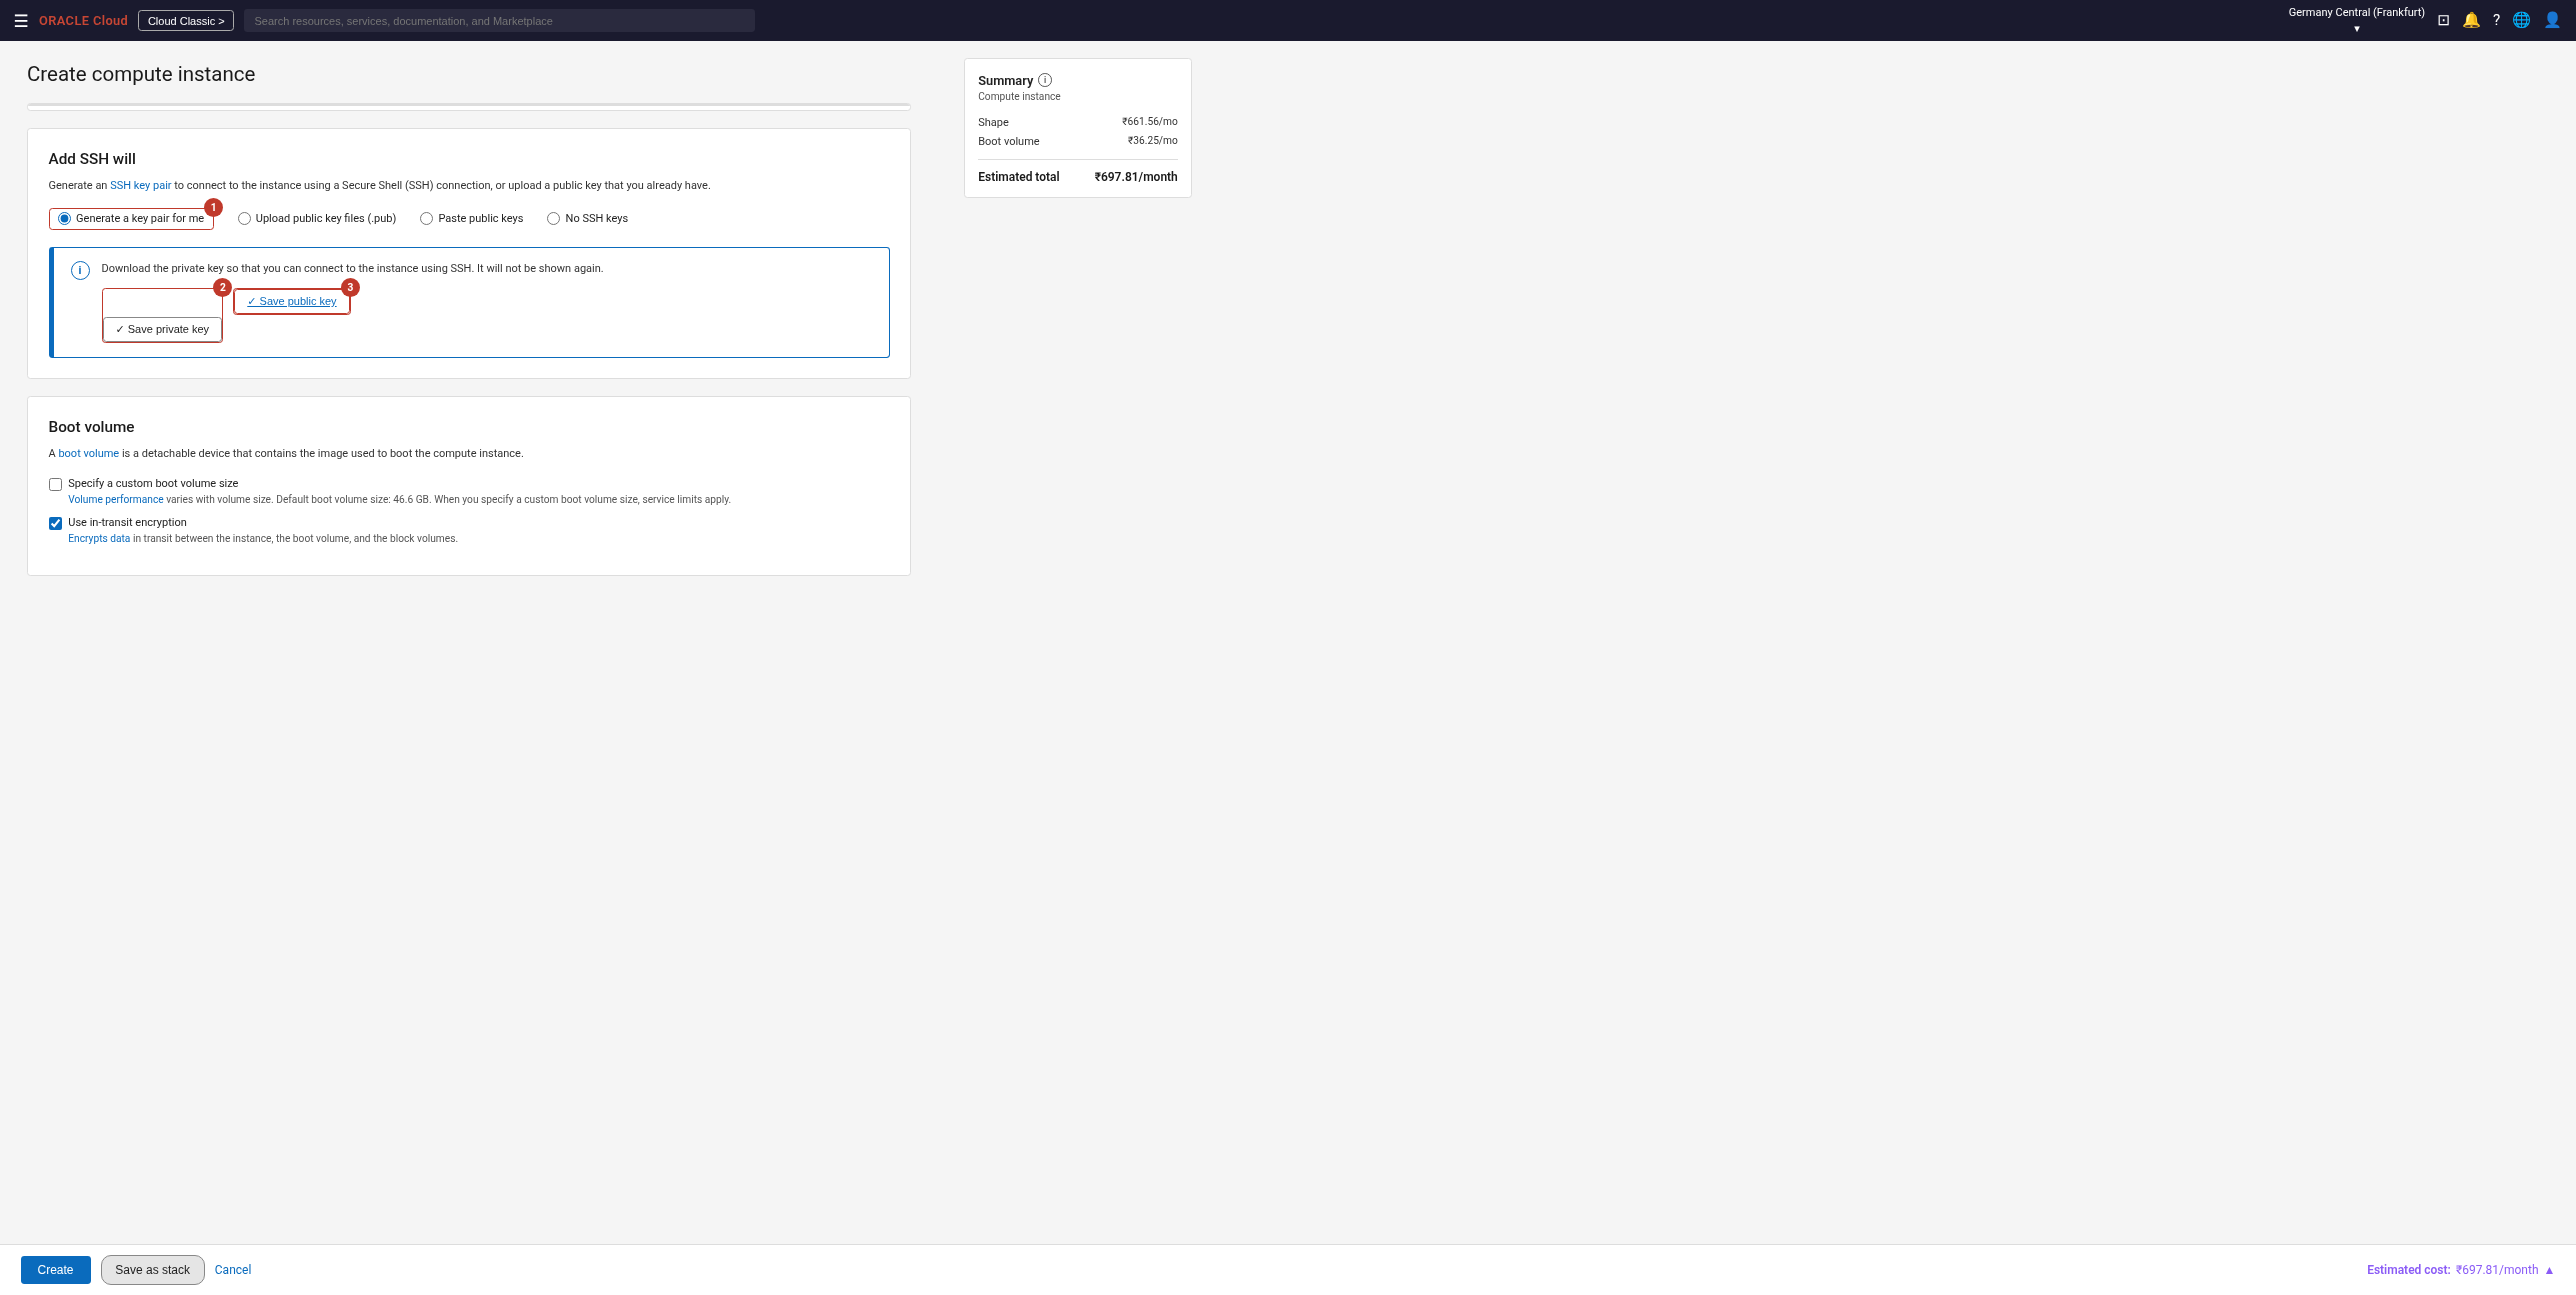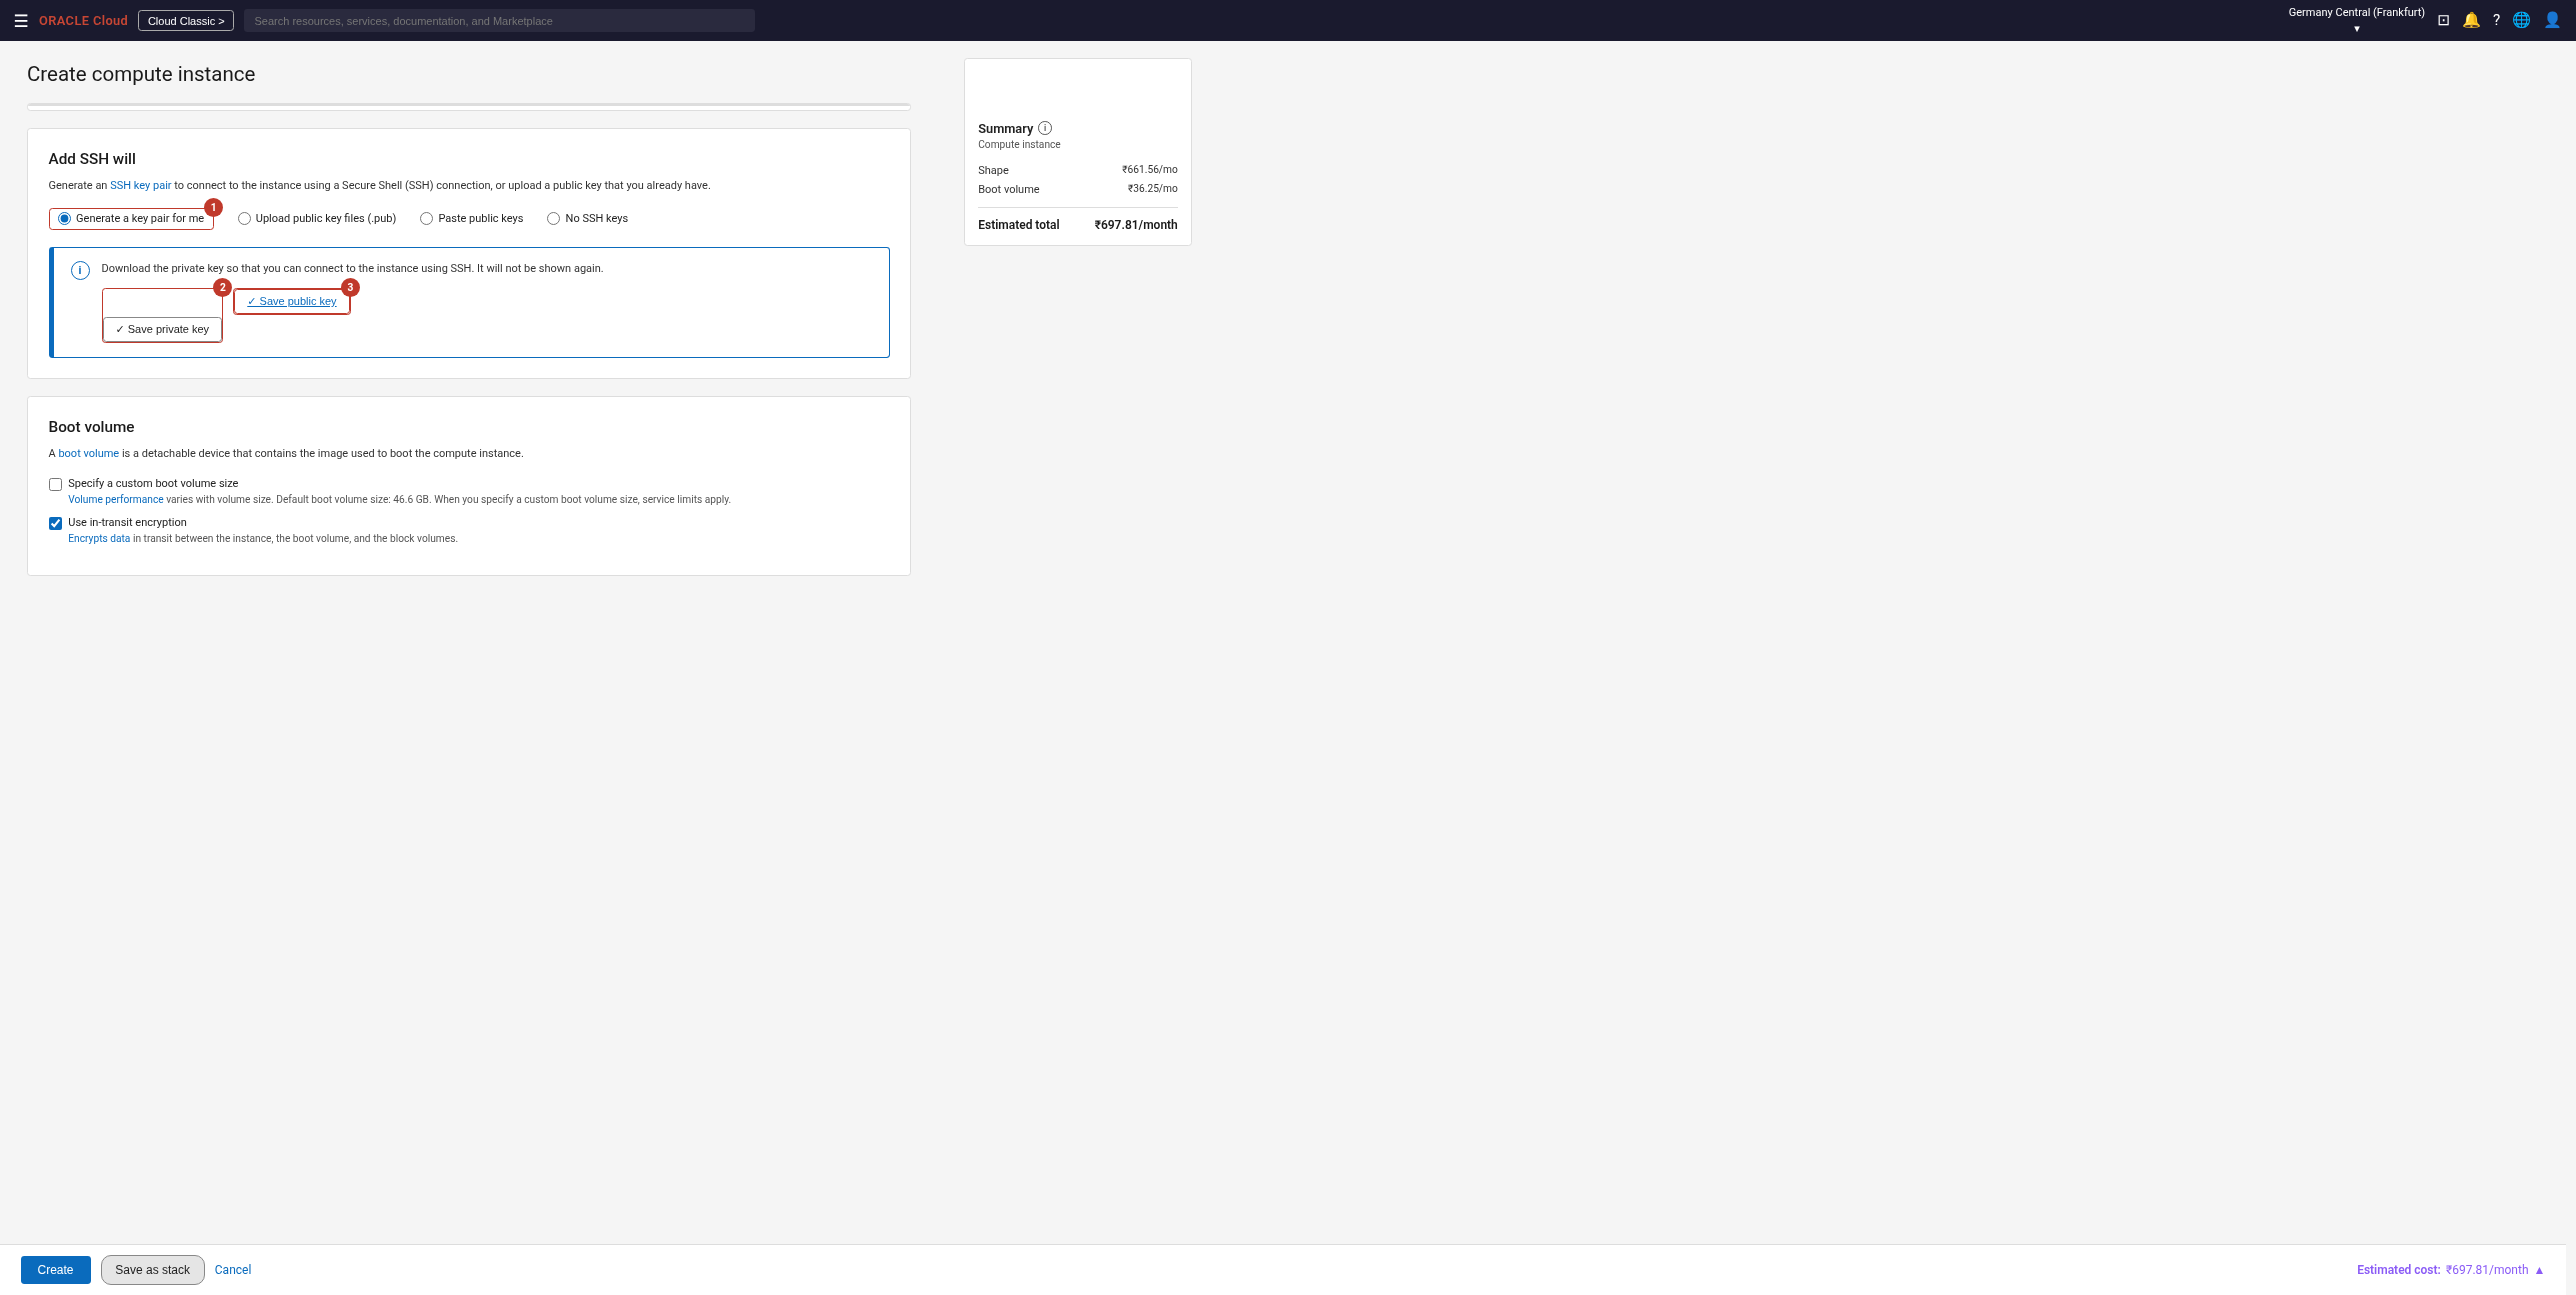--- a/index.html
+++ b/index.html
@@ -261,21 +261,21 @@
       font-size: 10.2px;
       color: #555;
       margin-top: 2.6px;
       line-height: 1.4;
     }
     .sub-text a { color: #0a6bbd; text-decoration: none; }
 
     
     .bottom-bar {
       position: fixed;
-      bottom: 0; left: 0; right: 10px;
+      bottom: 0; left: 0; right: 0;
       background: #fff;
       border-top: 0.9px solid #ddd;
       display: flex;
       align-items: center;
       gap: 10.2px;
       padding: 10.2px 20.5px;
       z-index: 100;
     }
     .btn-create {
       background: #0a6bbd;
@@ -326,21 +326,20 @@
       border-radius: 3.4px;
       padding: 13.6px;
     }
     .summary-header {
       display: flex;
       align-items: center;
       gap: 5.1px;
       font-size: 12.8px;
       font-weight: 600;
       margin-bottom: 3.4px;
-      margin-top: 48px;
     }
     .summary-subtitle {
       font-size: 10.2px;
       color: #555;
       margin-bottom: 13.6px;
     }
     .summary-row {
       display: flex;
       justify-content: space-between;
       font-size: 11px;

